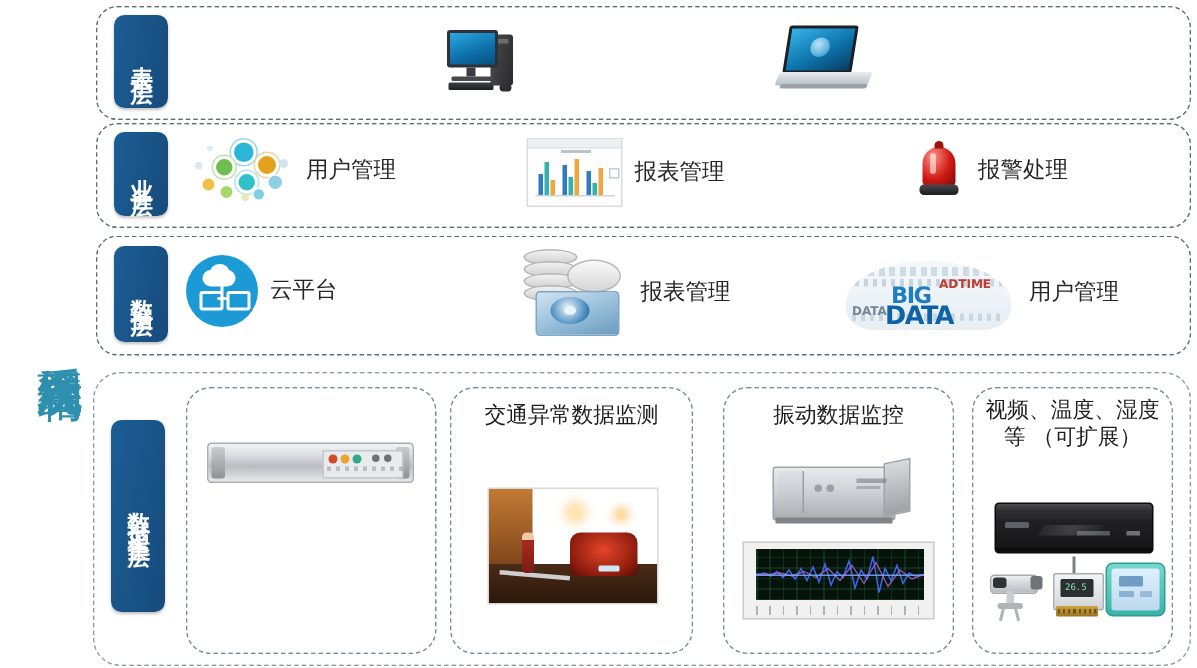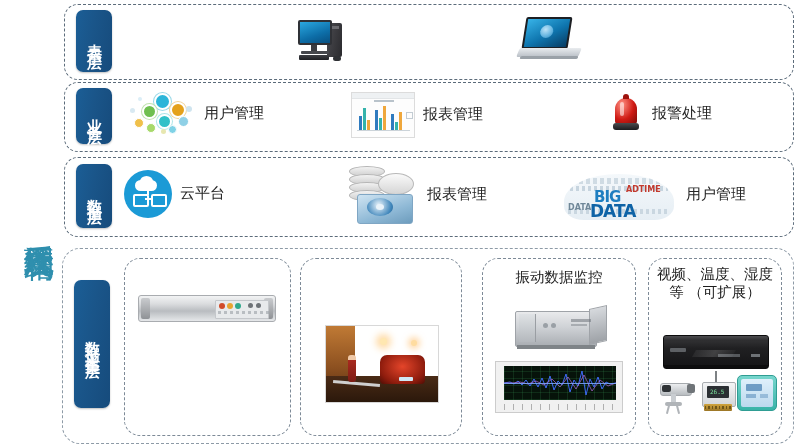--- a/index.html
+++ b/index.html
@@ -228,20 +228,21 @@
     <div style="position:absolute;left:89px;top:8px;width:6px;height:6px;border-radius:50%;background:#e8a430;"></div>
     <div style="position:absolute;left:97px;top:8px;width:6px;height:6px;border-radius:50%;background:#2fa88c;"></div>
     <div style="position:absolute;left:110px;top:8px;width:5px;height:5px;border-radius:50%;background:#6d7277;"></div>
     <div style="position:absolute;left:118px;top:8px;width:5px;height:5px;border-radius:50%;background:#6d7277;"></div>
     <div style="position:absolute;left:80px;top:16px;right:4px;height:3px;background:repeating-linear-gradient(90deg,#9aa0a6 0 3px,transparent 3px 6px);opacity:.6;"></div>
   </div>
 
 </div>
 
 <div class="card" style="left:300px;top:258px;width:160px;height:176px;">
+  <div class="ttl">交通异常数据监测</div>
 
   <div class="photo tunnel" style="left:24px;top:66px;width:112px;height:76px;">
     <div class="wall-l"></div>
     <div class="road"></div>
     <div class="rail"></div>
     <div class="person"></div>
     <div class="car"></div>
     <div class="plate"></div>
     <div style="position:absolute;left:48%;top:16%;width:7px;height:7px;border-radius:50%;background:#ffe7b0;box-shadow:0 0 7px 4px rgba(255,200,120,.65);"></div>
     <div style="position:absolute;left:76%;top:18%;width:6px;height:6px;border-radius:50%;background:#ffdca0;box-shadow:0 0 6px 3px rgba(255,190,110,.6);"></div>

